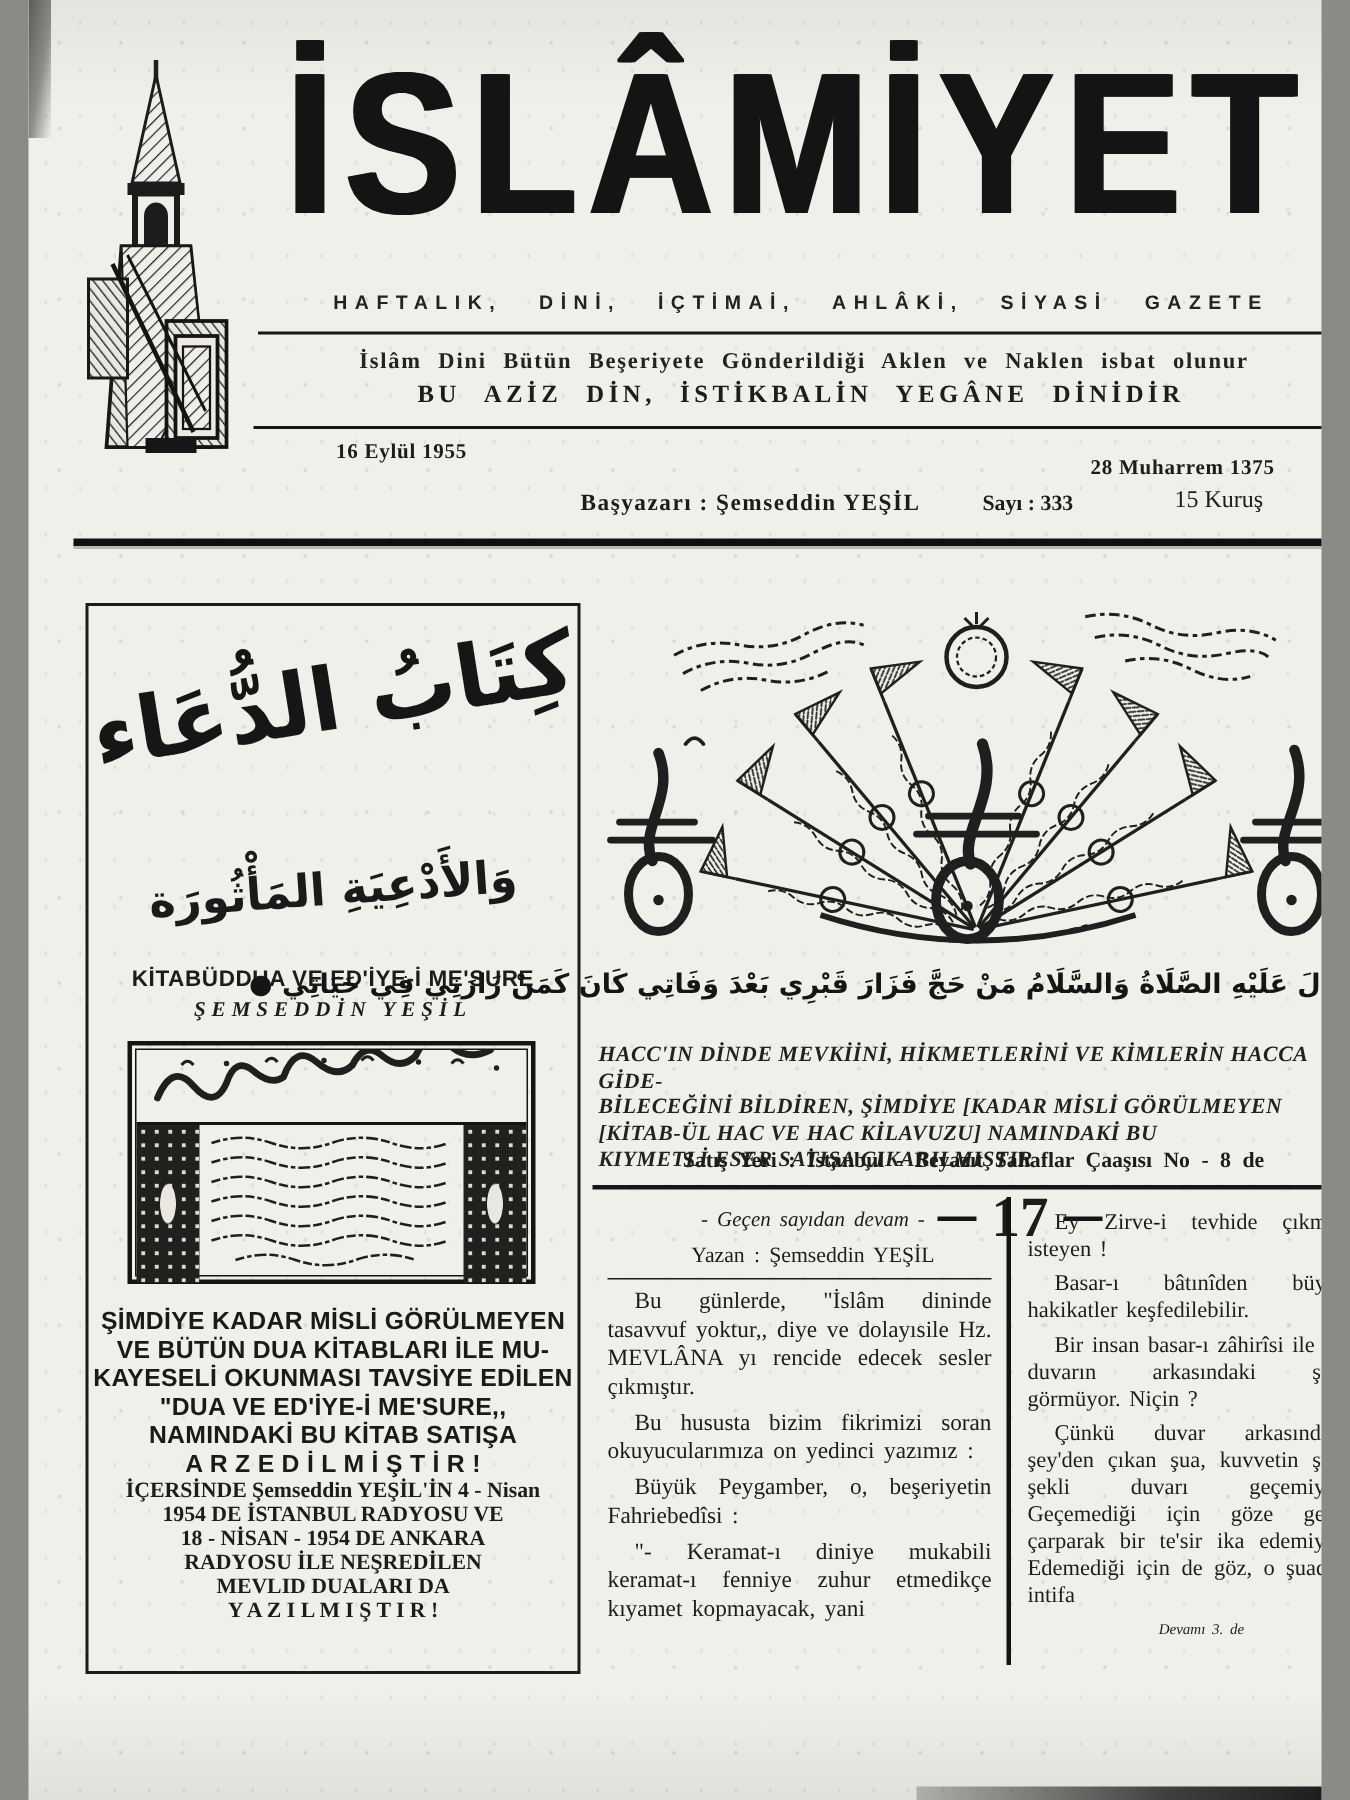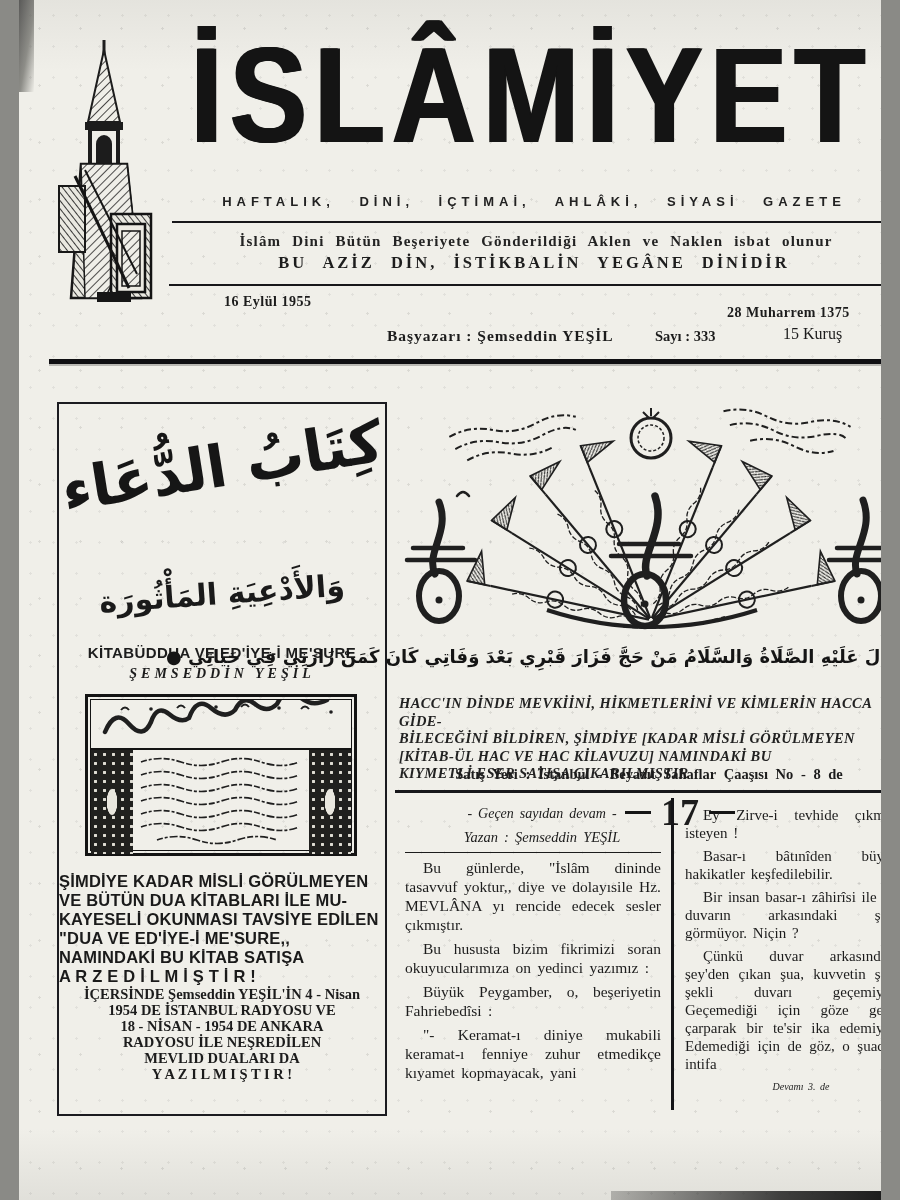--- a/index.html
+++ b/index.html
@@ -58,21 +58,21 @@
   .plaque-inner{width:100%;height:100%;border:1.5px solid #141414;box-sizing:border-box;
     display:flex;flex-direction:column;}
   .plaque-band{height:48px;border-bottom:2.5px solid #141414;}
   .plaque-body{flex:1;display:flex;}
   .rosette{width:42px;background-color:#20201e;
     background-image:radial-gradient(#e9e7df 5px, transparent 5.5px),
       radial-gradient(#dddbd2 1.4px, transparent 1.6px);
     background-size:100% 100%, 9px 9px;
     background-position:center center, 0 0;}
   .plaque-text{flex:1;}
-  .promo{position:absolute;left:0;top:468px;width:100%;text-align:left;
+  .promo{position:absolute;left:0;top:468px;width:100%;text-align:center;
     font-family:"Liberation Sans","DejaVu Sans",sans-serif;font-weight:bold;
     font-size:16.5px;line-height:19px;letter-spacing:.2px;color:#1a1a1a;}
   .radio{position:absolute;left:0;top:582px;width:100%;text-align:center;
     font-weight:bold;font-size:14.5px;line-height:16px;color:#1c1c1c;}
   .sales-left{position:absolute;left:0;top:680px;width:100%;text-align:center;
     font-weight:bold;font-size:15.5px;letter-spacing:.3px;}
   
   .artwork{left:380px;top:404px;width:502px;height:238px;}
   .hadith{left:382px;top:646px;width:498px;text-align:center;direction:rtl;
     font-family:"DejaVu Sans",sans-serif;font-weight:bold;font-size:18px;
@@ -85,21 +85,21 @@
   .rule-c{left:376px;top:790px;width:504px;height:2.5px;}
   .pageno-row{left:556px;top:793px;width:210px;display:flex;align-items:center;justify-content:center;gap:10px;}
   .pageno-dash{width:26px;height:3px;background:#151515;}
   .pageno{font-weight:bold;font-size:38px;line-height:1;font-family:"Liberation Serif",serif;}
   .col1{left:386px;top:804px;width:256px;font-size:15.5px;line-height:19px;
     text-align:justify;word-spacing:2.5px;}
   .col2{left:666px;top:806px;width:214px;font-size:15px;line-height:18px;
     text-align:justify;word-spacing:2px;}
   .col-divider{left:652px;top:798px;width:2.5px;height:312px;background:#141417;}
   .note{margin:26px 0 2px 0;text-align:center;font-style:italic;font-size:14px;text-indent:0;}
-  .byline{margin:0 14px 8px 14px;text-align:center;font-style:italic;font-size:14.5px;
+  .byline{margin:0 14px 8px 14px;text-align:center;font-size:14.5px;
     border-bottom:1.5px solid #1c1c1c;padding-bottom:5px;text-indent:0;}
   .col1 p,.col2 p{margin:0 0 5px 0;text-indent:18px;}
   .col2 p.noindent{text-indent:0;}
   .contnote{text-align:center;font-style:italic;font-size:10px;margin-top:8px;text-indent:0;}
   .bottom-bar{left:592px;top:1191px;width:308px;height:9px;
     background:linear-gradient(90deg,rgba(25,25,25,.25),rgba(22,22,22,.8) 55%,#111);}
   .edge-tick{left:893px;top:1150px;width:4px;height:42px;
     background:repeating-linear-gradient(180deg,#333 0 4px,transparent 4px 8px);opacity:.6;}
   svg .ink{stroke:#1f1f1f;fill:none;}
 </style>

